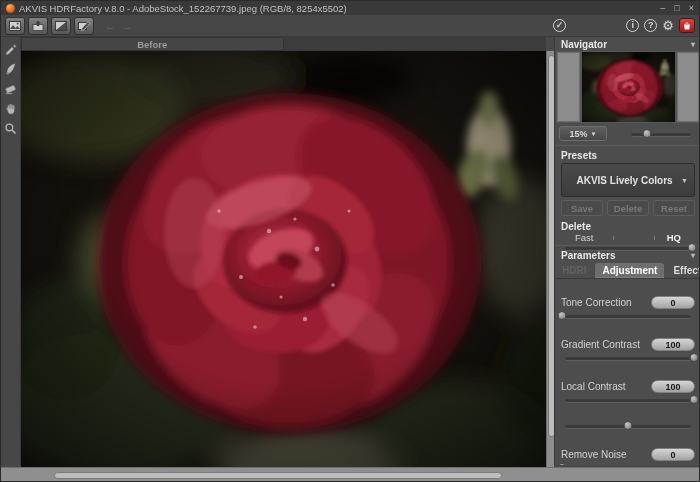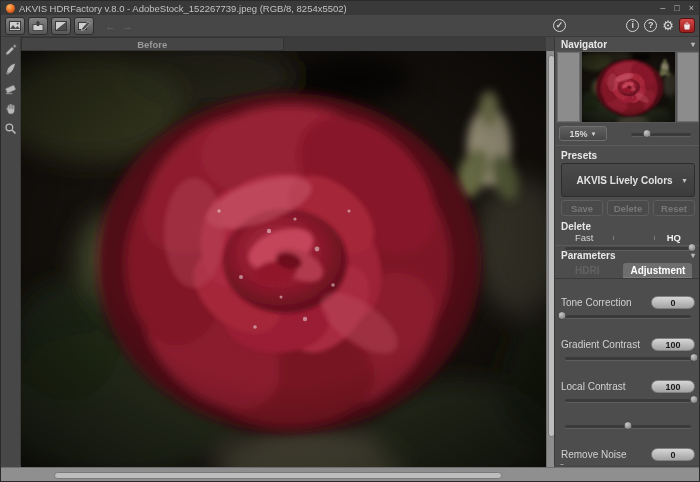--- a/index.html
+++ b/index.html
@@ -79,21 +79,21 @@
   .fastrow{display:flex;justify-content:space-between;padding:0 20px;font-size:9.5px;color:#d6d6d6;position:relative;}
   .fastrow .tick{position:absolute;top:4px;width:1px;height:4px;background:#7d7d7d;}
   .hq{font-weight:bold;color:#efefef;}
   
   .track{position:relative;height:10px;margin:0 6px;}
   .rail{position:absolute;left:4px;right:4px;top:4px;height:3px;background:#3a3a3a;
     border-radius:2px;box-shadow:0 1px 0 #5e5e5e;}
   .handle{position:absolute;top:0px;width:9px;height:9px;border-radius:50%;
     background:radial-gradient(circle at 35% 30%,#c9c9c9,#8b8b8b 70%);border:1px solid #4a4a4a;
     transform:translateX(-50%);box-sizing:border-box;}
-  .ptabs{display:flex;align-items:flex-end;padding:1px 4px 0 13px;gap:17px;border-bottom:1px solid #3a3a3a;}
+  .ptabs{display:flex;align-items:flex-end;padding:1px 4px 0 0;gap:2px;border-bottom:1px solid #3a3a3a;}
   .ptab{padding:2px 7px 2px 7px;font-weight:bold;font-size:10px;color:#dedede;border-radius:3px 3px 0 0;}
   .ptab.disabled{color:#626262;}
   .ptab.active{background:#6e6e6e;color:#ffffff;box-shadow:0 -1px 0 #7e7e7e inset;}
   .srow{margin-top:16px;}
   .srow .lblrow{display:flex;align-items:center;justify-content:space-between;padding:1px 6px 2px 6px;}
   .srow .slabel{color:#d2d2d2;font-size:10px;}
   .valbox{width:44px;height:13px;border-radius:7px;border:1px solid #808080;
     background:linear-gradient(#d6d6d6,#a3a3a3);color:#1c1c1c;font-weight:bold;font-size:9px;
     display:flex;align-items:center;justify-content:center;box-sizing:border-box;}
   .applyblock{margin-top:auto;padding:4px 6px 6px 6px;}

